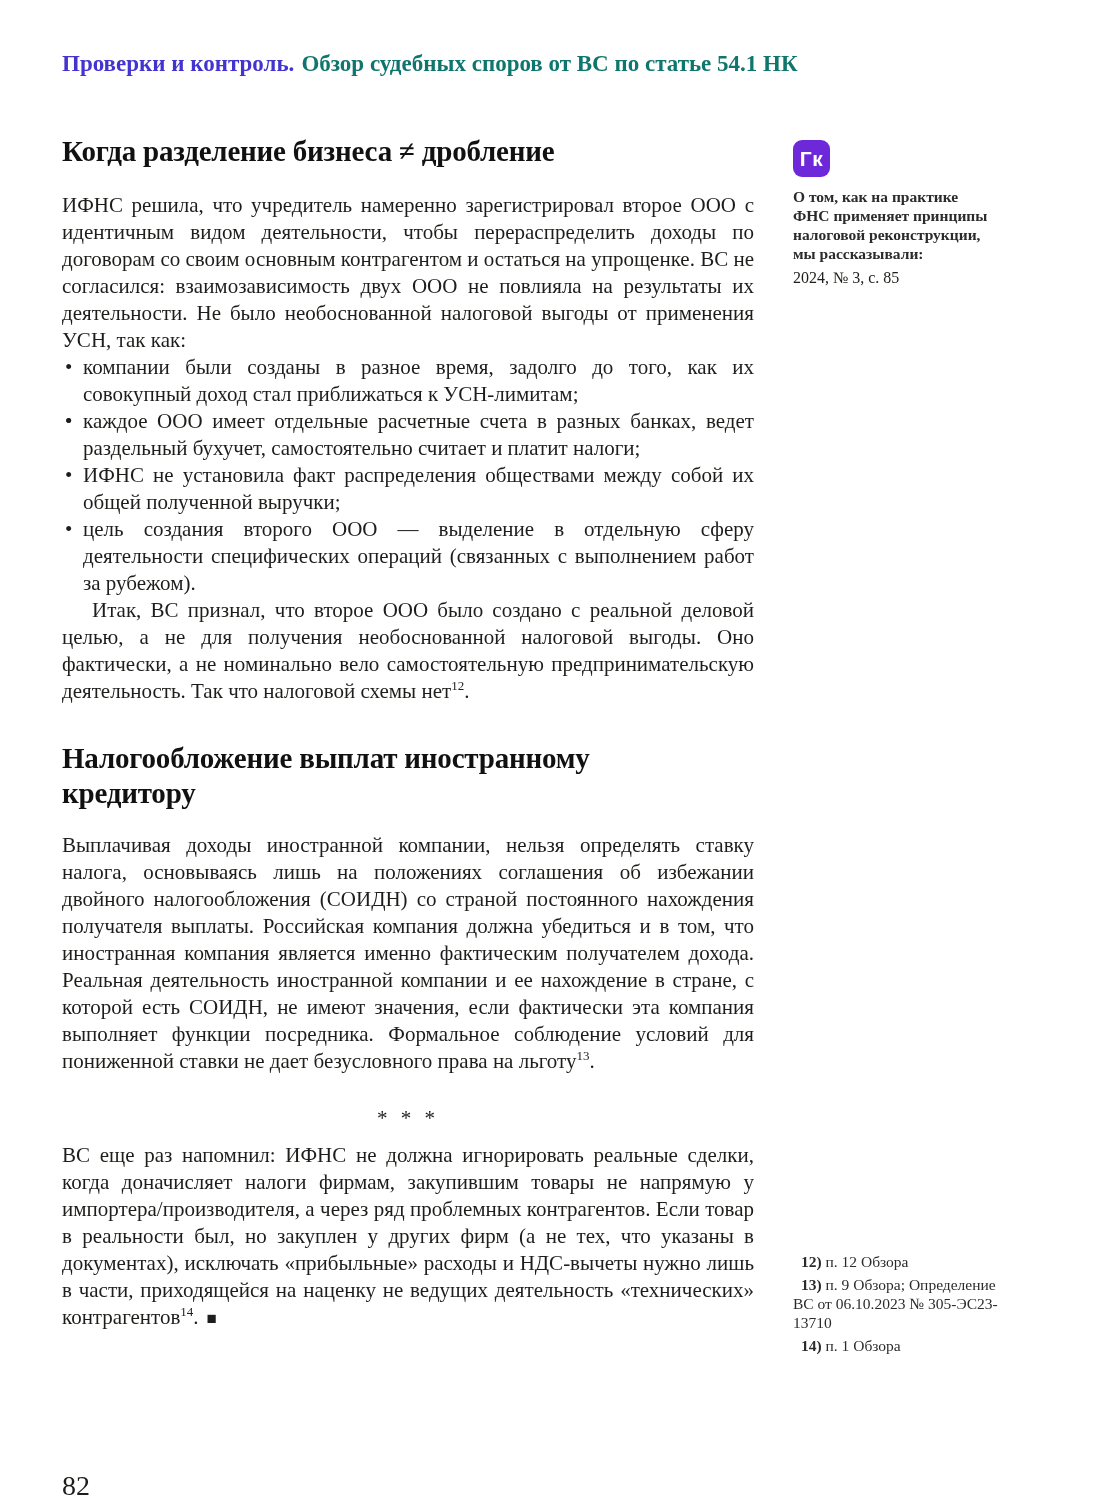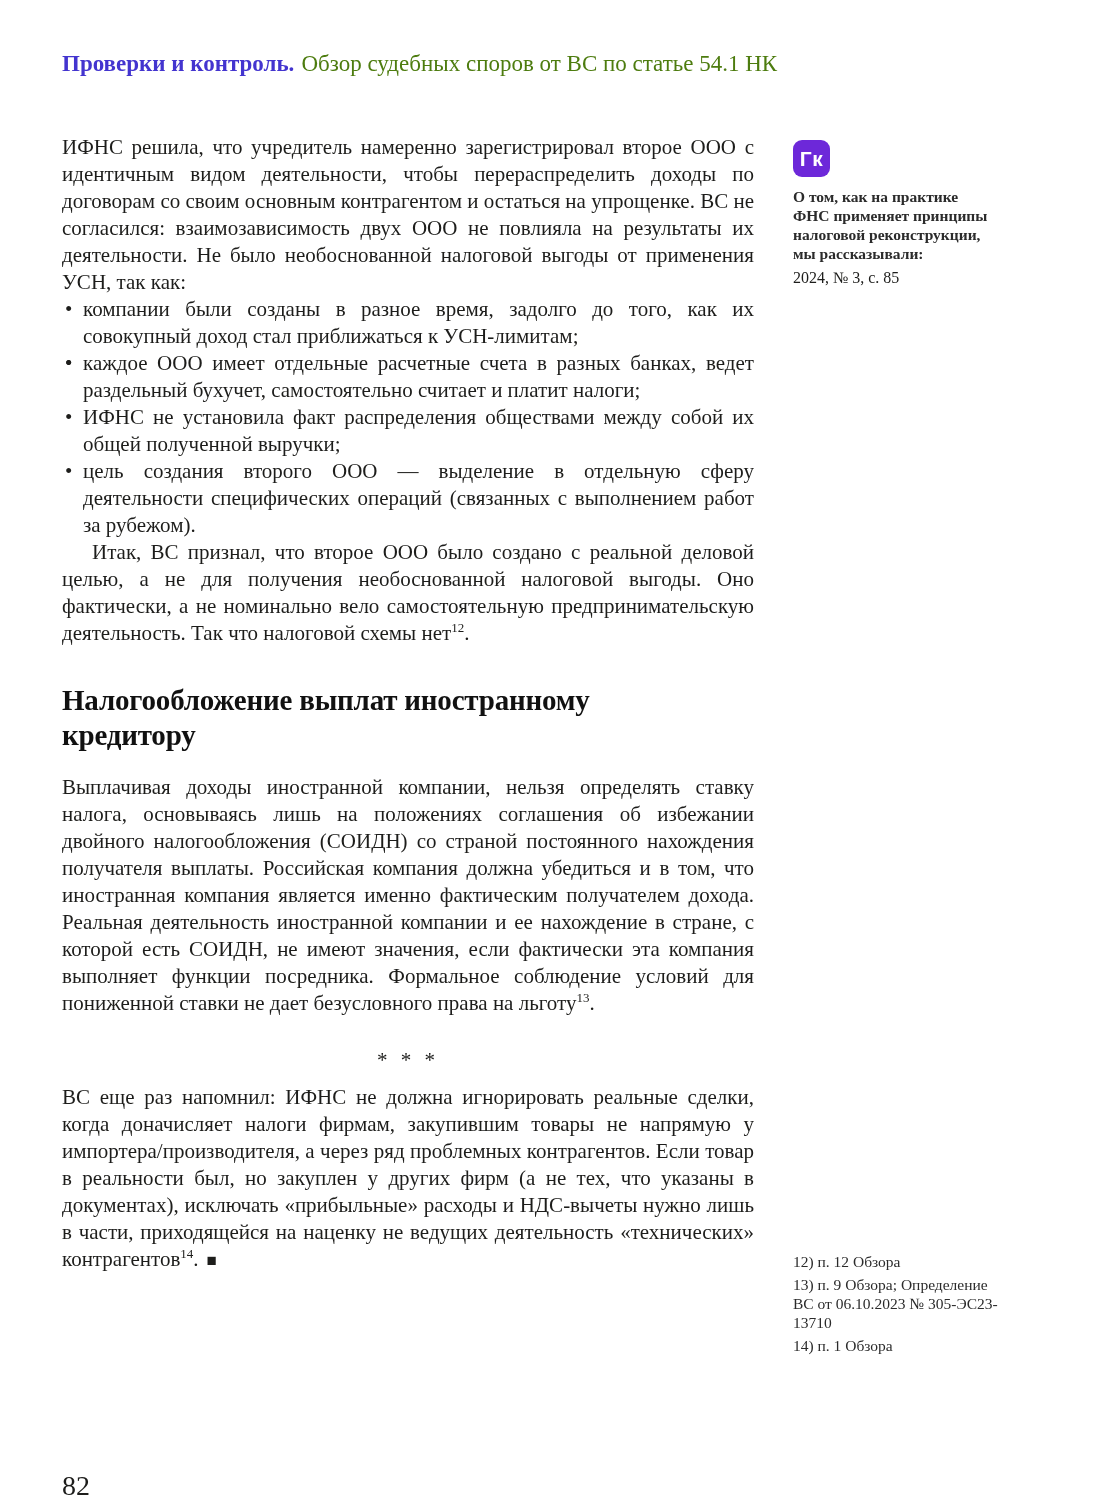--- a/index.html
+++ b/index.html
@@ -12,21 +12,21 @@
     font-family:"Liberation Serif","DejaVu Serif",serif;
     color:#1d1d1b;
     overflow:hidden;
   }
   
   .runhead{
     position:absolute;left:62px;top:50px;width:740px;
     font-size:23px;line-height:28px;white-space:nowrap;
   }
   .runhead .section{font-weight:bold;color:#4334cf;}
-  .runhead .article-name{color:#4d7c0f;margin-left:7px;}
+  .runhead .article-name{color:#0f766e;margin-left:7px;font-weight:bold;}
 
   
   .main-col{position:absolute;left:62px;top:134px;width:692px;}
   h1.article-h{
     font-size:29px;line-height:34px;font-weight:bold;color:#111;
     margin:0 0 24px 0;letter-spacing:-0.2px;
   }
   h2.article-h{
     font-size:29px;line-height:35px;font-weight:bold;color:#111;
     margin:36px 0 21px 0;max-width:620px;letter-spacing:-0.2px;
@@ -62,39 +62,40 @@
   .note-text{
     margin-top:10px;font-size:15.5px;line-height:19px;color:#2b2b2b;font-weight:bold;
   }
   .note-ref{
     margin-top:5px;font-size:16px;line-height:20px;font-weight:normal;color:#1d1d1b;
   }
 
   
   .footnotes{position:absolute;left:793px;top:1252px;width:206px;}
   .footnote{font-size:15.5px;line-height:19px;color:#2b2b2b;margin-bottom:4px;}
-  .footnote .fn-num{font-weight:normal;}
+  .footnote .fn-num{font-weight:bold;margin-left:8px;}
 
   
   .page-num{
     position:absolute;left:62px;top:1470px;
     font-size:28px;color:#1d1d1b;
   }
 </style>
 </head>
 <body>
 
 <div class="page">
 
   <div class="runhead">
     <span class="section">Проверки и контроль.</span><span class="article-name">Обзор судебных споров от ВС по статье 54.1 НК</span>
   </div>
 
   <div class="main-col">
 
+    <h1 class="article-h">Когда разделение бизнеса ≠ дробление</h1>
 
     <p class="body-p">ИФНС решила, что учредитель намеренно зарегистрировал второе ООО с идентичным видом деятельности, чтобы перераспределить доходы по договорам со своим основным контрагентом и остаться на упрощенке. ВС не согласился: взаимозависимость двух ООО не повлияла на результаты их деятельности. Не было необоснованной налоговой выгоды от применения УСН, так как:</p>
 
     <ul class="bullets">
       <li><span class="marker">•</span><span>компании были созданы в разное время, задолго до того, как их совокупный доход стал приближаться к УСН-лимитам;</span></li>
       <li><span class="marker">•</span></li>
       <li><span class="marker">•</span><span>каждое ООО имеет отдельные расчетные счета в разных банках, ведет раздельный бухучет, самостоятельно считает и платит налоги;</span></li>
       <li><span class="marker">•</span><span>ИФНС не установила факт распределения обществами между собой их общей полученной выручки;</span></li>
       <li><span class="marker">•</span><span>цель создания второго ООО — выделение в отдельную сферу деятельности специфических операций (связанных с выполнением работ за рубежом).</span></li>
     </ul>

